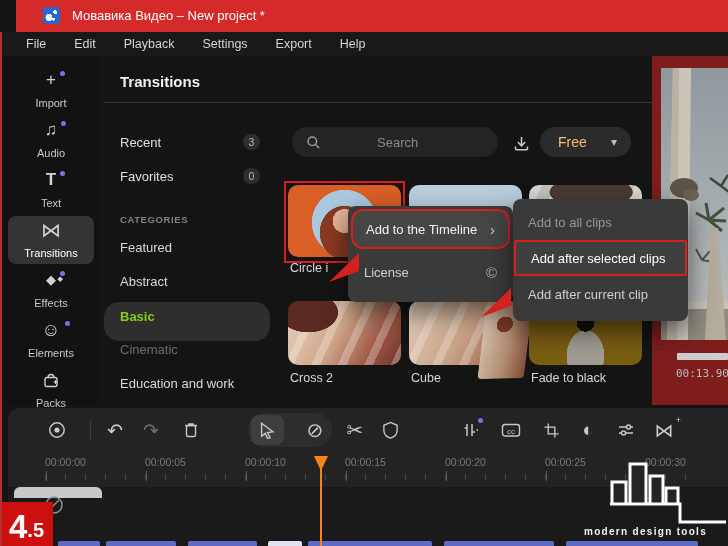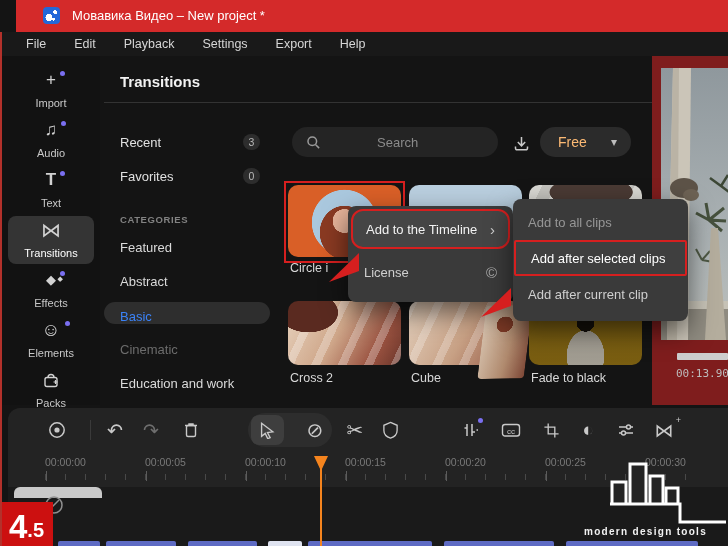--- a/index.html
+++ b/index.html
@@ -29,21 +29,21 @@
   .dot { position:absolute; top:1px; right:-9px; width:5px; height:5px; border-radius:50%; background:#7a6ff0; }
   .fx-d1{ font-size:13px; } .fx-d2{ font-size:7px; position:absolute; top:-1px; right:-7px; }
 
   
   .panel-title { position:absolute; left:120px; top:73px; font-size:15px; font-weight:bold; color:#f2f2f2; }
   .panel-divider { position:absolute; left:104px; top:102px; width:548px; height:1px; background:#333; }
   .nav-row { position:absolute; left:120px; width:140px; display:flex; justify-content:space-between; align-items:center; font-size:13px; color:#e0e0e0; }
   .count-pill { min-width:17px; height:16px; border-radius:8px; background:#2d2d2d; color:#b8b8b8; font-size:10.5px; display:flex; align-items:center; justify-content:center; padding:0 4px; }
   .cat-heading { position:absolute; left:120px; top:214px; font-size:9.5px; font-weight:bold; letter-spacing:.6px; color:#828282; }
   .cat { position:absolute; left:120px; font-size:13px; color:#dadada; }
-  .cat.selected-pill { left:104px; width:166px; padding:7px 0 0 16px; border-radius:15px; background:#2e2e2e; color:#3b82f6; font-weight:normal; }
+  .cat.selected-pill { left:104px; width:166px; padding:7px 0 17px 16px; border-radius:15px; background:#2e2e2e; color:#84cc16; font-weight:bold; }
   .cat.disabled { color:#6c6c6c; }
 
   .searchbar { position:absolute; left:292px; top:127px; width:206px; height:30px; border-radius:15px; background:#242424; display:flex; align-items:center; padding-left:14px;gap:47px; }
   .searchbar svg { flex:0 0 auto; }
   .search-input { background:transparent; border:none; outline:none; color:#cfcfcf; font-size:13px; margin-left:9px; width:150px; }
   .search-input::placeholder { color:#8a8a8a; }
   .dl-btn { position:absolute; left:509px; top:131px; width:24px; height:24px; display:flex; align-items:center; justify-content:center; }
   .free-dd { position:absolute; left:540px; top:127px; width:91px; height:30px; border-radius:15px; background:#2b2b2b; display:flex; align-items:center; justify-content:space-between; padding:0 14px 0 18px; }
   .free-dd .free-label { font-size:14px; color:#fdba74; }
   .free-dd .chev { font-size:12px; color:#bdbdbd; }

